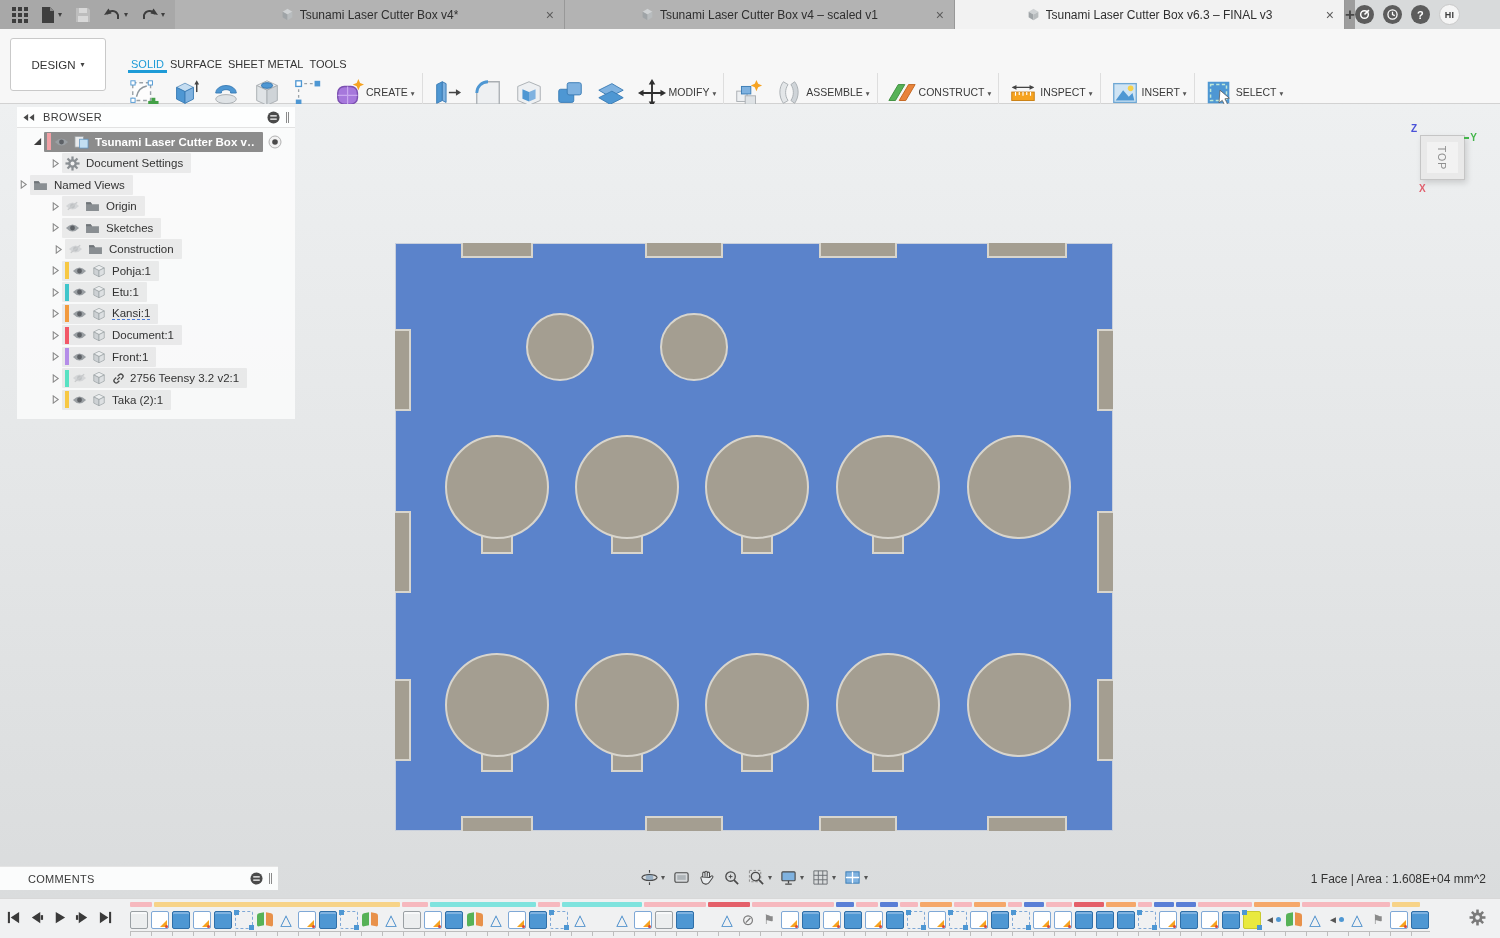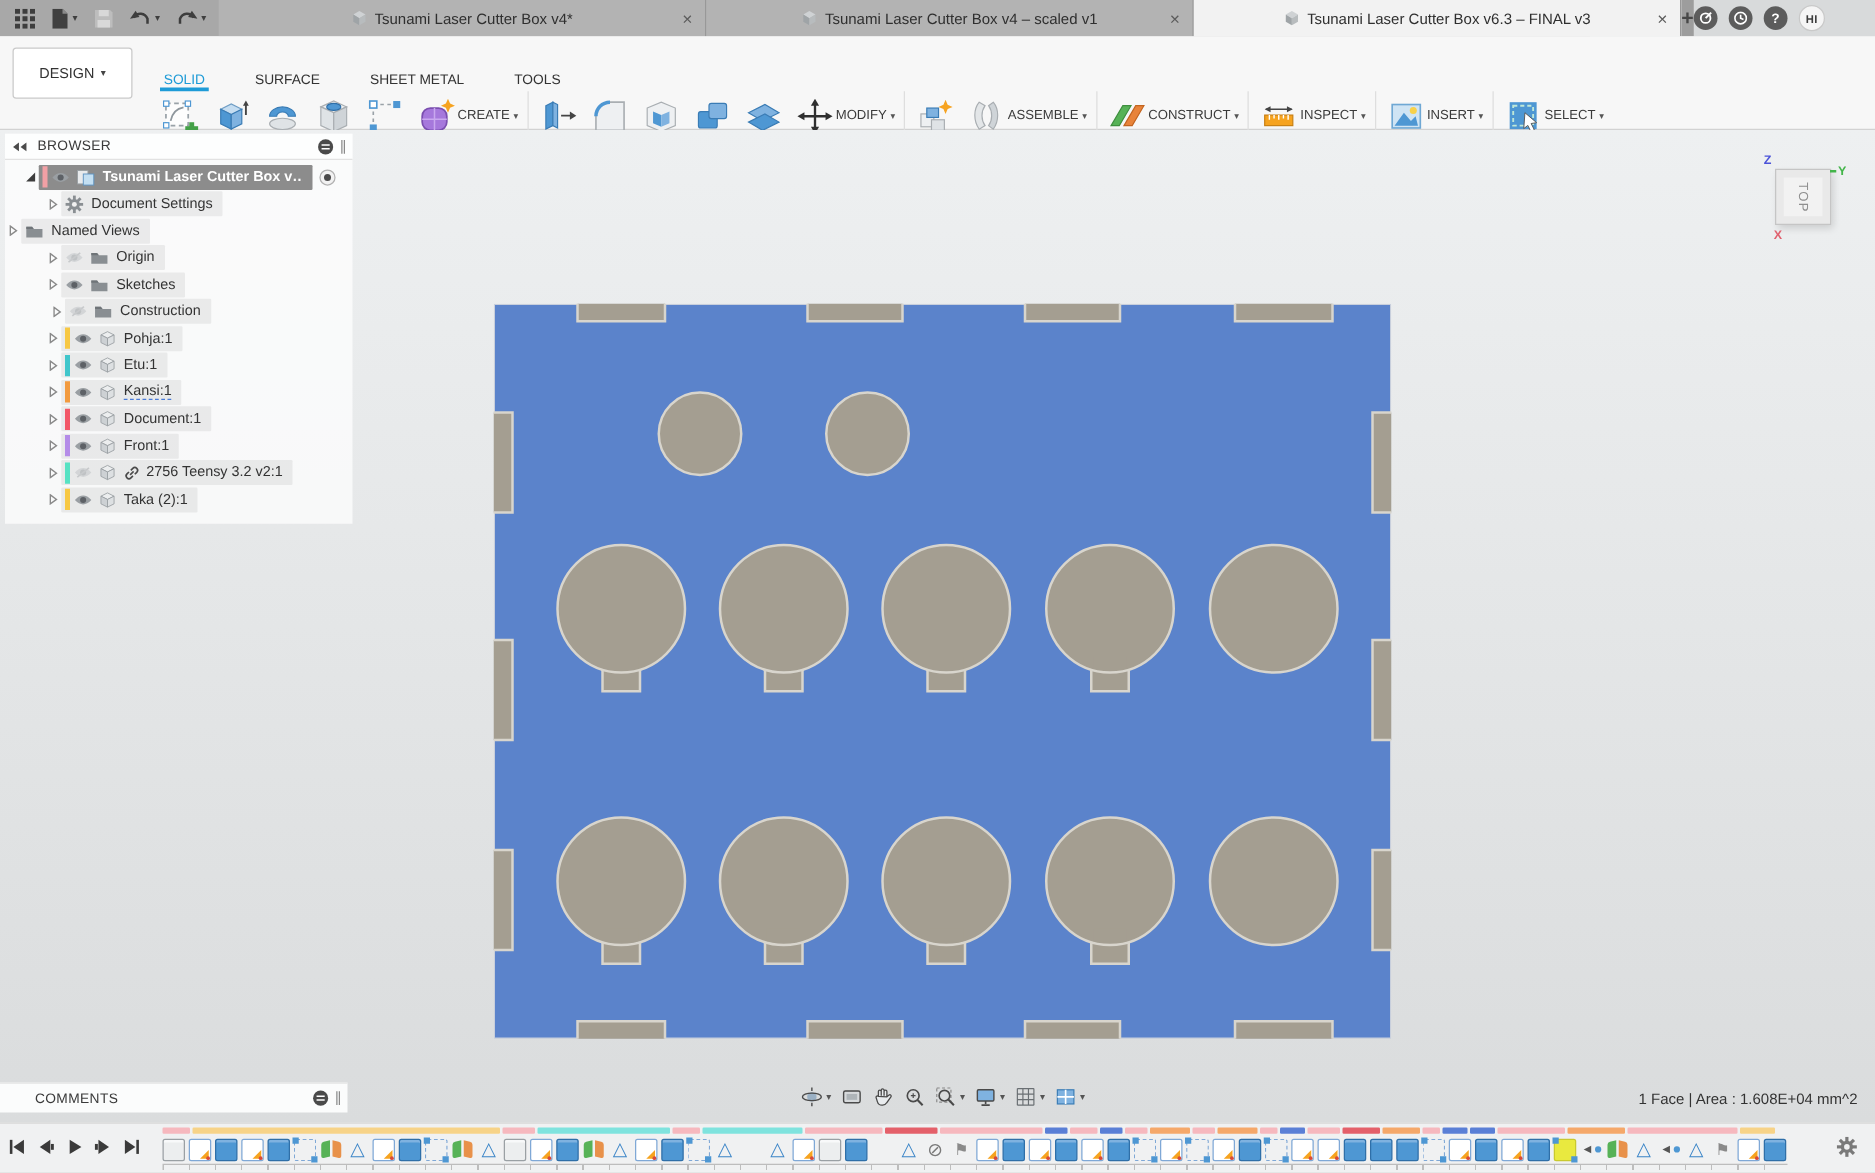--- a/index.html
+++ b/index.html
@@ -19,24 +19,24 @@
   .tab.active { background:#f2f2f2; }
   .tab-cube { display:flex; }
   .tab-title { max-width:300px; white-space:nowrap; overflow:hidden; text-overflow:ellipsis; }
   .tab-close { position:absolute; right:10px; top:50%; transform:translateY(-50%); color:#5c5c5c; font-size:14px; line-height:1; }
   .tab-add { width:27px; display:flex; align-items:center; justify-content:center; background:#9d9d9d; color:#474747; font-size:17px; font-weight:bold; }
   .right-icons { flex:1; display:flex; align-items:center; justify-content:flex-end; gap:9px; padding-right:10px; }
   .circle-icon { width:19px; height:19px; border-radius:50%; background:#5c5c5c; display:flex; align-items:center; justify-content:center; color:#fff; font-size:11px; font-weight:bold; }
   .avatar { width:21px; height:21px; border-radius:50%; background:#f5f5f5; border:1px solid #c9c9c9; color:#3d3d3d; font-size:9px; font-weight:bold; display:flex; align-items:center; justify-content:center; letter-spacing:.3px; }
   
   .ribbon { position:absolute; top:29px; left:0; width:1500px; height:75px; background:#f7f7f7; border-bottom:1px solid #d2d2d2; }
-  .design-btn { position:absolute; left:10px; top:9px; width:96px; height:41px; background:#fff; border:1px solid #c9c9c9; border-radius:3px; display:flex; align-items:center; justify-content:center; font-size:11.5px; color:#333; }
+  .design-btn { position:absolute; left:10px; top:9px; width:96px; height:53px; background:#fff; border:1px solid #c9c9c9; border-radius:3px; display:flex; align-items:center; justify-content:center; font-size:11.5px; color:#333; }
   .design-btn::after { content:"▾"; font-size:8px; color:#444; margin-left:5px; }
   .ribbon-main { margin-left:120px; height:100%; display:flex; flex-direction:column; }
-  .ribbon-tabs { height:19px; display:flex; gap:34px; padding-left:8px; align-items:flex-end; font-size:11px; color:#333;margin-top:28px; }
+  .ribbon-tabs { height:19px; display:flex; padding-left:8px; align-items:flex-end; font-size:11px; color:#333;margin-top:28px; }
   .rtab { padding:1px 3px 3px; cursor:default; }
   .rtab.active { color:#1e9bd7; border-bottom:3px solid #1e9bd7; padding-bottom:0; }
   .ribbon-groups { flex:1; display:flex; align-items:stretch; }
   .rgroup { display:flex; flex-direction:row; align-items:center; justify-content:space-between; padding:3px 7px 2px; }
   .rgroup + .rgroup { border-left:1px solid #dedede; }
   .rgroup .gicons { flex:1; display:flex; align-items:center; gap:7px; }
   .ricon { display:flex; align-items:center; justify-content:center; width:34px; height:34px; border-radius:3px; }
   .glabel { font-size:10.5px; color:#3a3a3a; padding-bottom:2px; }
   .glabel::after { content:"▾"; font-size:7.5px; color:#555; margin-left:3px; }
   
@@ -45,21 +45,21 @@
   
   .viewcube { position:absolute; left:1420px; top:31px; width:45px; height:45px; background:#e9e9e9; border:1px solid #c5c5c5; box-shadow:2px 3px 6px rgba(0,0,0,.14); }
   .vc-face { position:absolute; inset:6px; background:#f2f2f2; display:flex; align-items:center; justify-content:center; }
   .vc-face span { transform:rotate(90deg); font-size:10.5px; color:#8f8f8f; letter-spacing:1px; }
   .ax { position:absolute; font-size:10px; font-weight:bold; }
   .ax-z { left:-10px; top:-13px; color:#4a52d8; }
   .ax-y { right:-13px; top:-4px; color:#43b54a; }
   .ax-y::before { content:""; display:inline-block; width:5px; height:2px; background:#43b54a; vertical-align:middle; margin-right:1px; }
   .ax-x { left:-2px; bottom:-15px; color:#e0606e; }
   
-  .browser { position:absolute; left:4px; top:3px; width:278px; background:rgba(255,255,255,.72); padding-bottom:8px; }
+  .browser { position:absolute; left:17px; top:3px; width:278px; background:rgba(255,255,255,.72); padding-bottom:8px; }
   .panel-header { height:21px; display:flex; align-items:center; font-size:11px; color:#3a3a3a; background:rgba(255,255,255,.65); border-bottom:1px solid #e2e2e2; padding:0 6px; }
   .panel-header .ph-title { margin-left:8px; letter-spacing:.3px; flex:1; }
   .ph-handle { width:3px; height:11px; border-left:1px solid #8a8a8a; border-right:1px solid #8a8a8a; margin-left:6px; }
   .btree { padding-top:3px; }
   .brow { height:21.5px; display:flex; align-items:center; font-size:11.5px; color:#333; }
   .brow .caret { width:13px; display:flex; justify-content:center; flex:0 0 auto; }
   .pill { display:flex; align-items:center; background:rgba(125,125,125,.12); height:20px; padding:0 8px 0 3px; border-radius:1px; }
   .pill.selected { background:#8c8c8c; color:#fff; font-weight:bold; }
   .pill.selected .blabel { max-width:160px; white-space:nowrap; overflow:hidden; }
   .cbar { width:4px; height:17px; margin-right:3px; flex:0 0 auto; }

